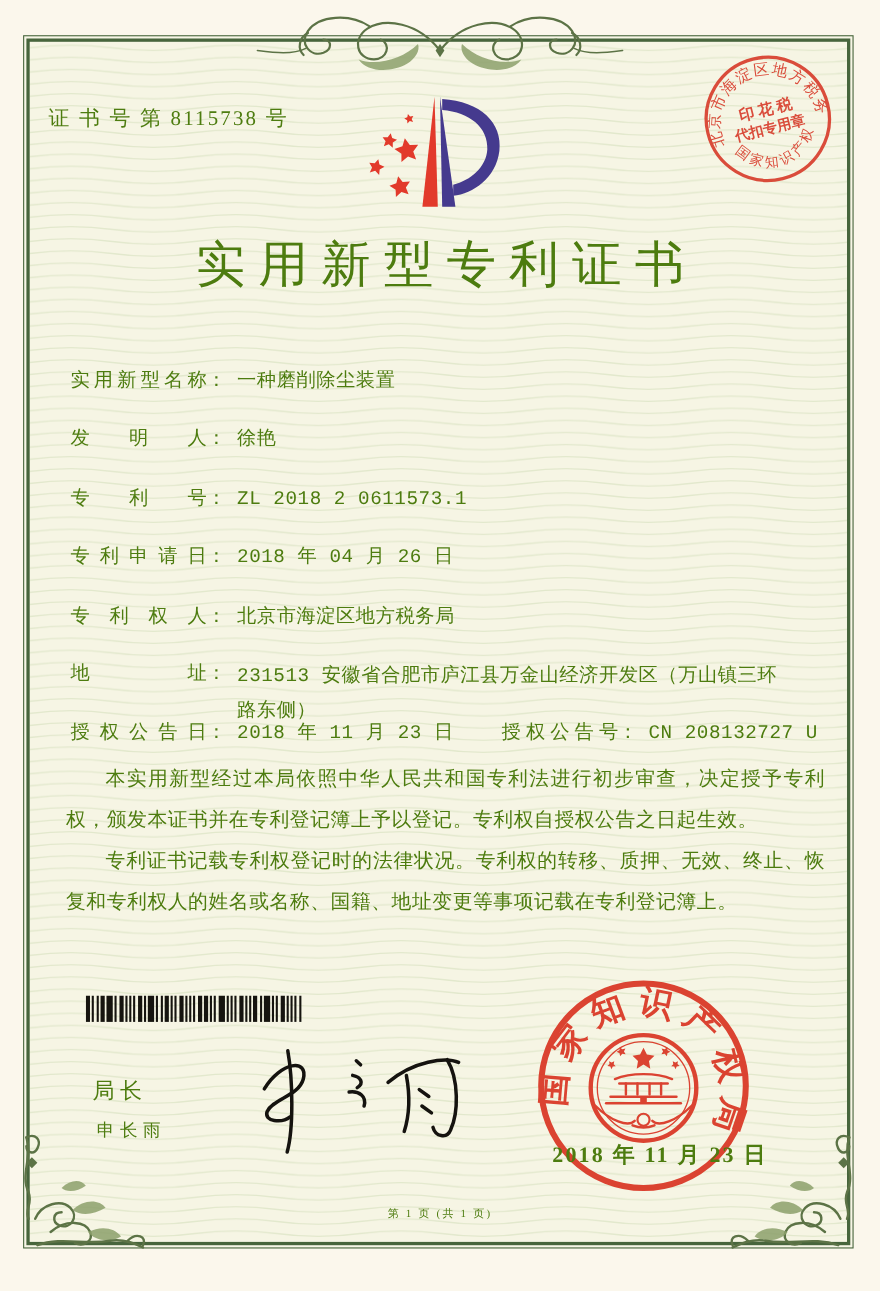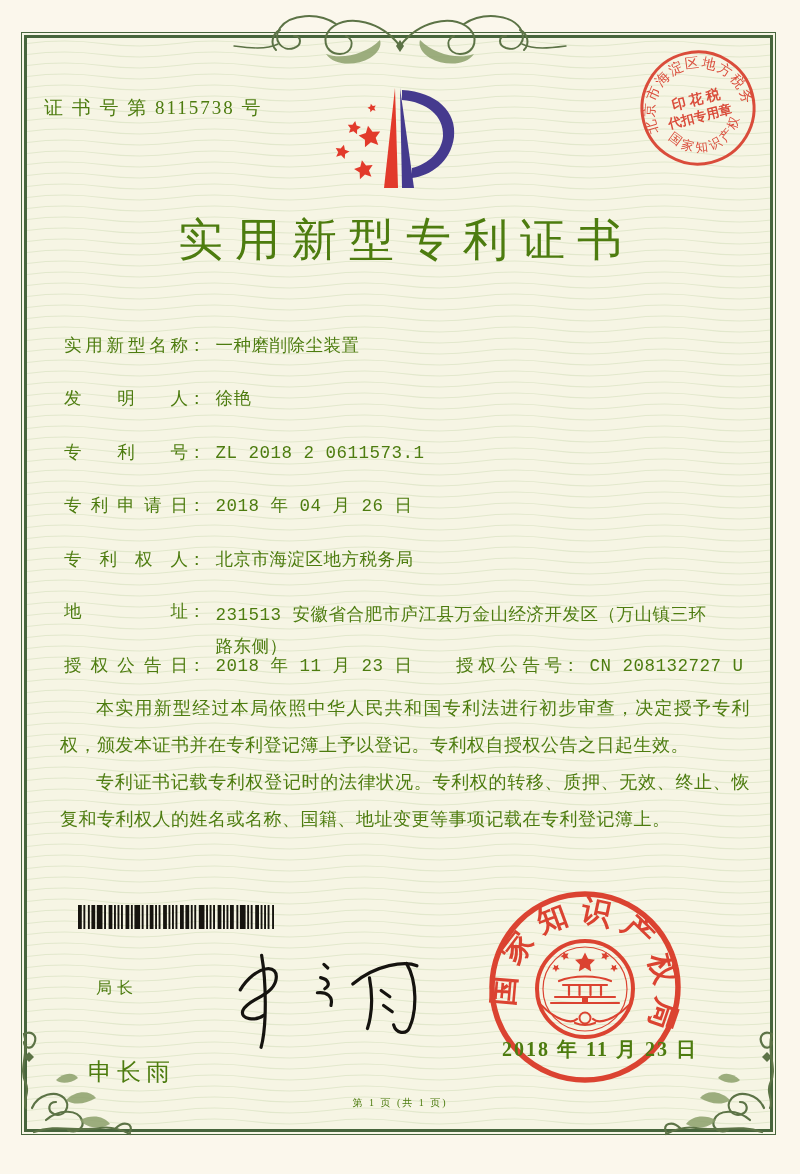--- a/index.html
+++ b/index.html
@@ -41,22 +41,22 @@
   .field.right2{left:392px;}
   .field.right2 .f-label{width:106px;}
   
   .body-text{
     position:absolute; left:60px; top:690px; width:690px; z-index:4;
     font-size:18px; line-height:37px; text-align:justify; letter-spacing:.5px;
   }
   .body-text p{margin:0; text-indent:2em;}
   
   .barcode{position:absolute; left:78px; top:905px; width:196px; height:24px; z-index:4;}
-  .officer-title{position:absolute; left:96px; top:978px; font-size:16px; letter-spacing:5px; z-index:4;}
-  .officer-name{position:absolute; left:88px; top:1018px; font-size:24px; letter-spacing:5px; z-index:4;margin-top:38px;}
+  .officer-title{position:absolute; left:84px; top:978px; font-size:20px; letter-spacing:5px; z-index:4;}
+  .officer-name{position:absolute; left:88px; top:1018px; font-size:16px; letter-spacing:5px; z-index:4;}
   .signature{position:absolute; left:212px; top:938px; width:230px; height:122px; z-index:4;}
   .big-seal{position:absolute; left:481px; top:883px; width:208px; height:208px; z-index:4; opacity:.95;}
   .seal-date{position:absolute; left:502px; top:1036px; font-size:20px; font-weight:700; letter-spacing:2px; z-index:6;}
   .footer{position:absolute; left:0; top:1096px; width:100%; text-align:center; font-size:10px; letter-spacing:2px; z-index:4;}
 </style>
 </head>
 <body>
 
 <div class="page">
 

